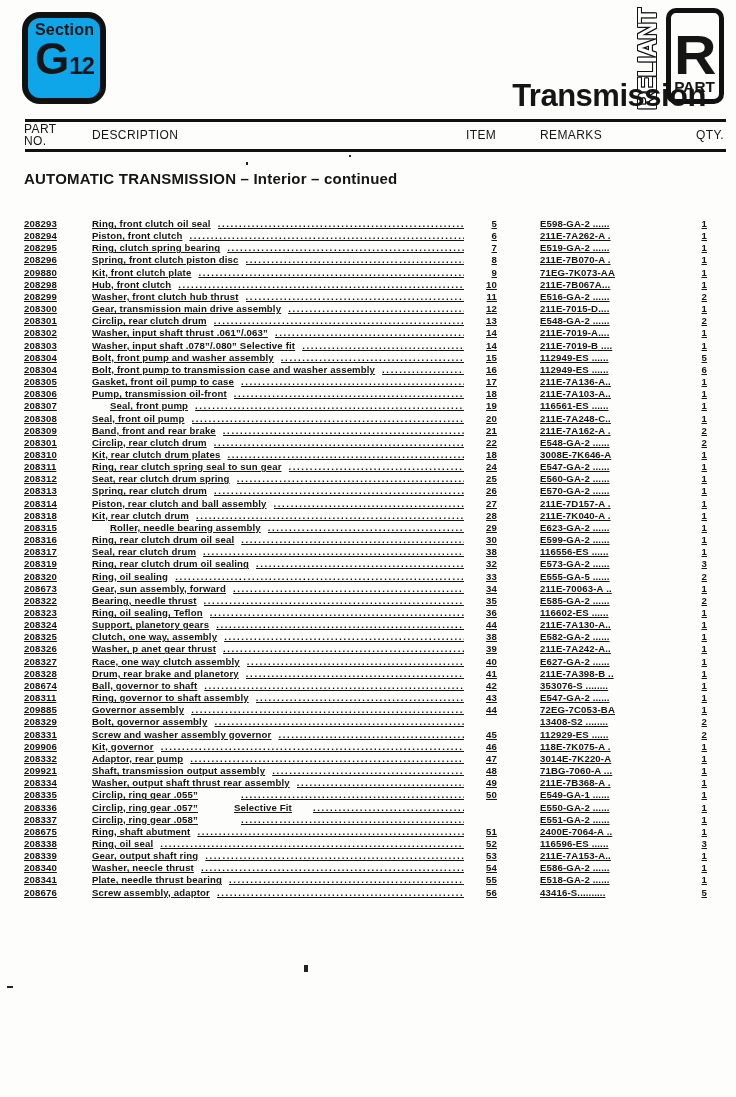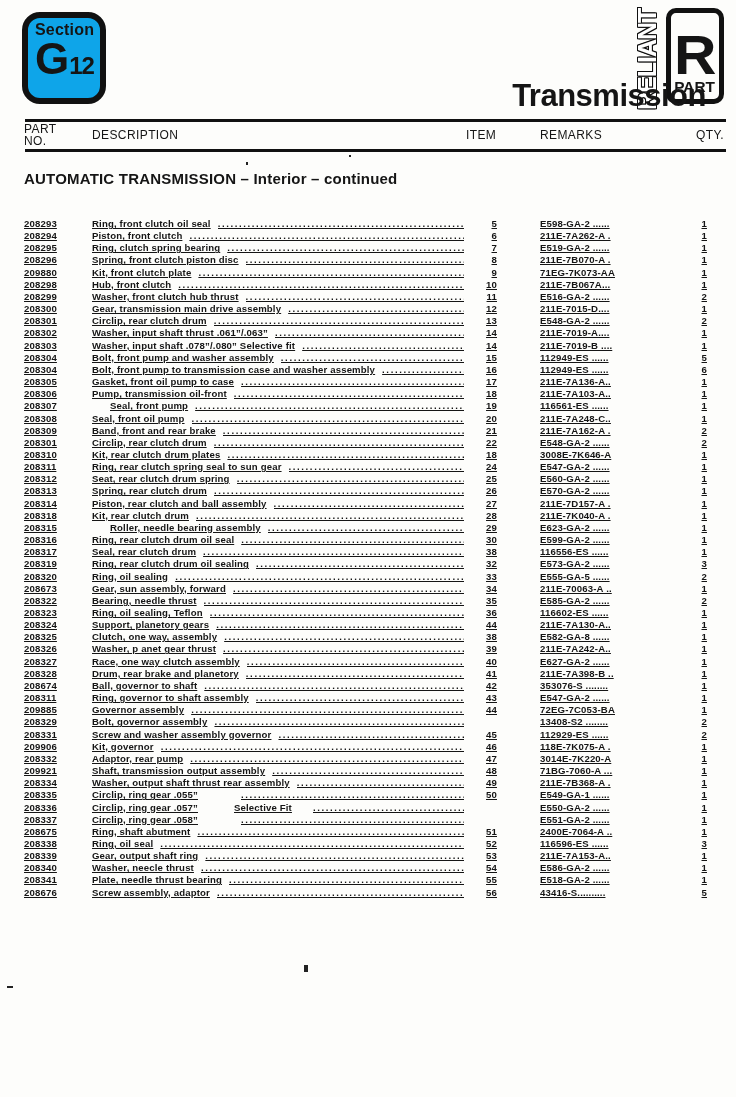--- a/index.html
+++ b/index.html
@@ -458,21 +458,21 @@
         <span class="c-remarks">211E-7A130-A..</span>
         <span class="c-qty">1</span>
       </div>
       <div class="row">
         <span class="c-part">208325</span>
         <span class="c-desc">
           <span class="desc-text">Clutch, one way, assembly</span>
           <span class="dots">................................................................................................................................................................</span>
         </span>
         <span class="c-item">38</span>
-        <span class="c-remarks">E582-GA-8 ......</span>
+        <span class="c-remarks">E582-GA-2 ......</span>
         <span class="c-qty">1</span>
       </div>
       <div class="row">
         <span class="c-part">208326</span>
         <span class="c-desc">
           <span class="desc-text">Washer, p anet gear thrust</span>
           <span class="dots">................................................................................................................................................................</span>
         </span>
         <span class="c-item">39</span>
         <span class="c-remarks">211E-7A242-A..</span>

